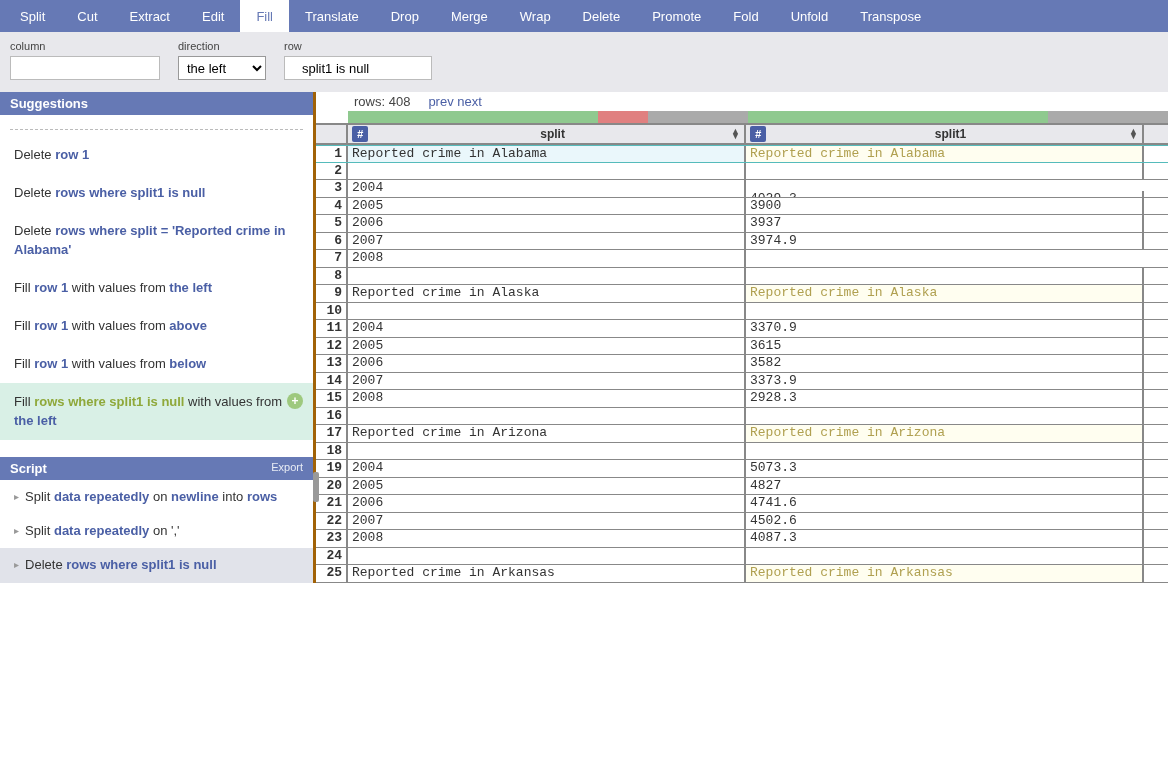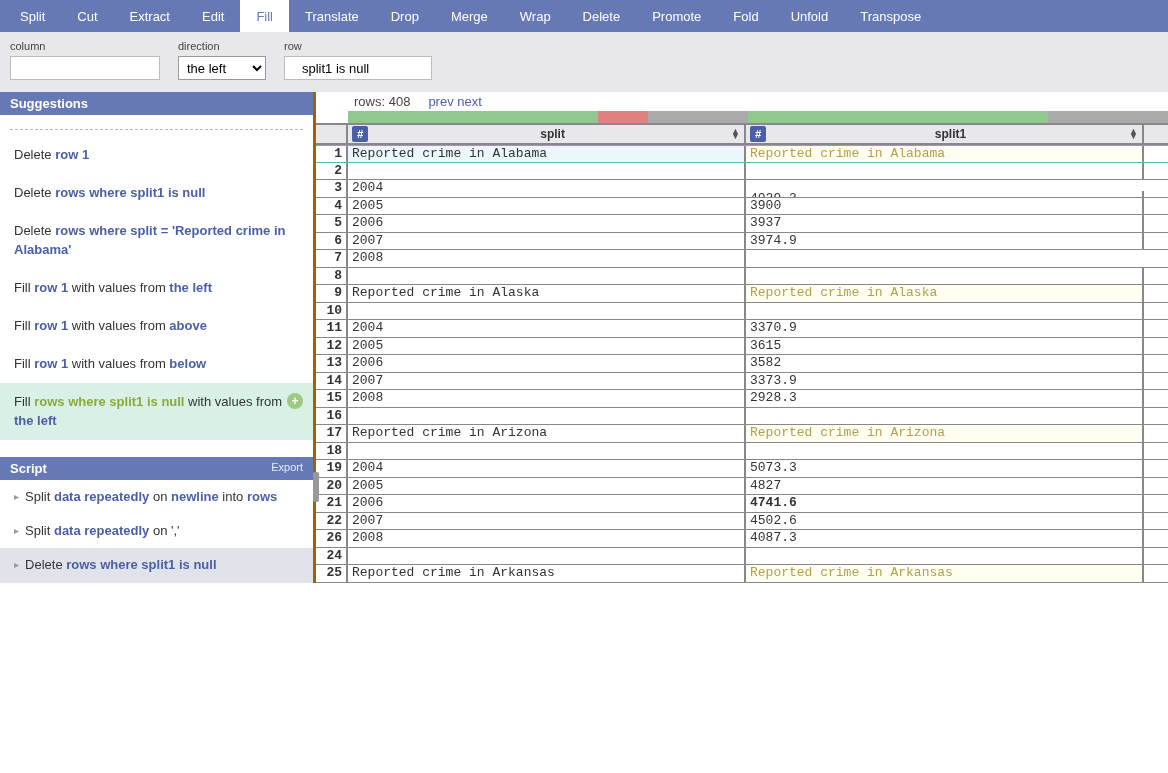--- a/index.html
+++ b/index.html
@@ -249,29 +249,29 @@
             <div class="cell" style="width: 398px;">5073.3</div>
           </div>
           <div class="data-row">
             <div class="rownum">20</div>
             <div class="cell" style="width: 398px;">2005</div>
             <div class="cell" style="width: 398px;">4827</div>
           </div>
           <div class="data-row">
             <div class="rownum">21</div>
             <div class="cell" style="width: 398px;">2006</div>
-            <div class="cell" style="width: 398px; font-weight: bold;">4741.6</div>
+            <div class="cell" style="width: 398px;">4741.6</div>
           </div>
           <div class="data-row">
             <div class="rownum">22</div>
             <div class="cell" style="width: 398px;">2007</div>
             <div class="cell" style="width: 398px;">4502.6</div>
           </div>
           <div class="data-row">
-            <div class="rownum">26</div>
+            <div class="rownum">23</div>
             <div class="cell" style="width: 398px;">2008</div>
             <div class="cell" style="width: 398px;">4087.3</div>
           </div>
           <div class="data-row">
             <div class="rownum">24</div>
             <div class="cell" style="width: 398px;"></div>
             <div class="cell" style="width: 398px;"></div>
           </div>
           <div class="data-row">
             <div class="rownum">25</div>

